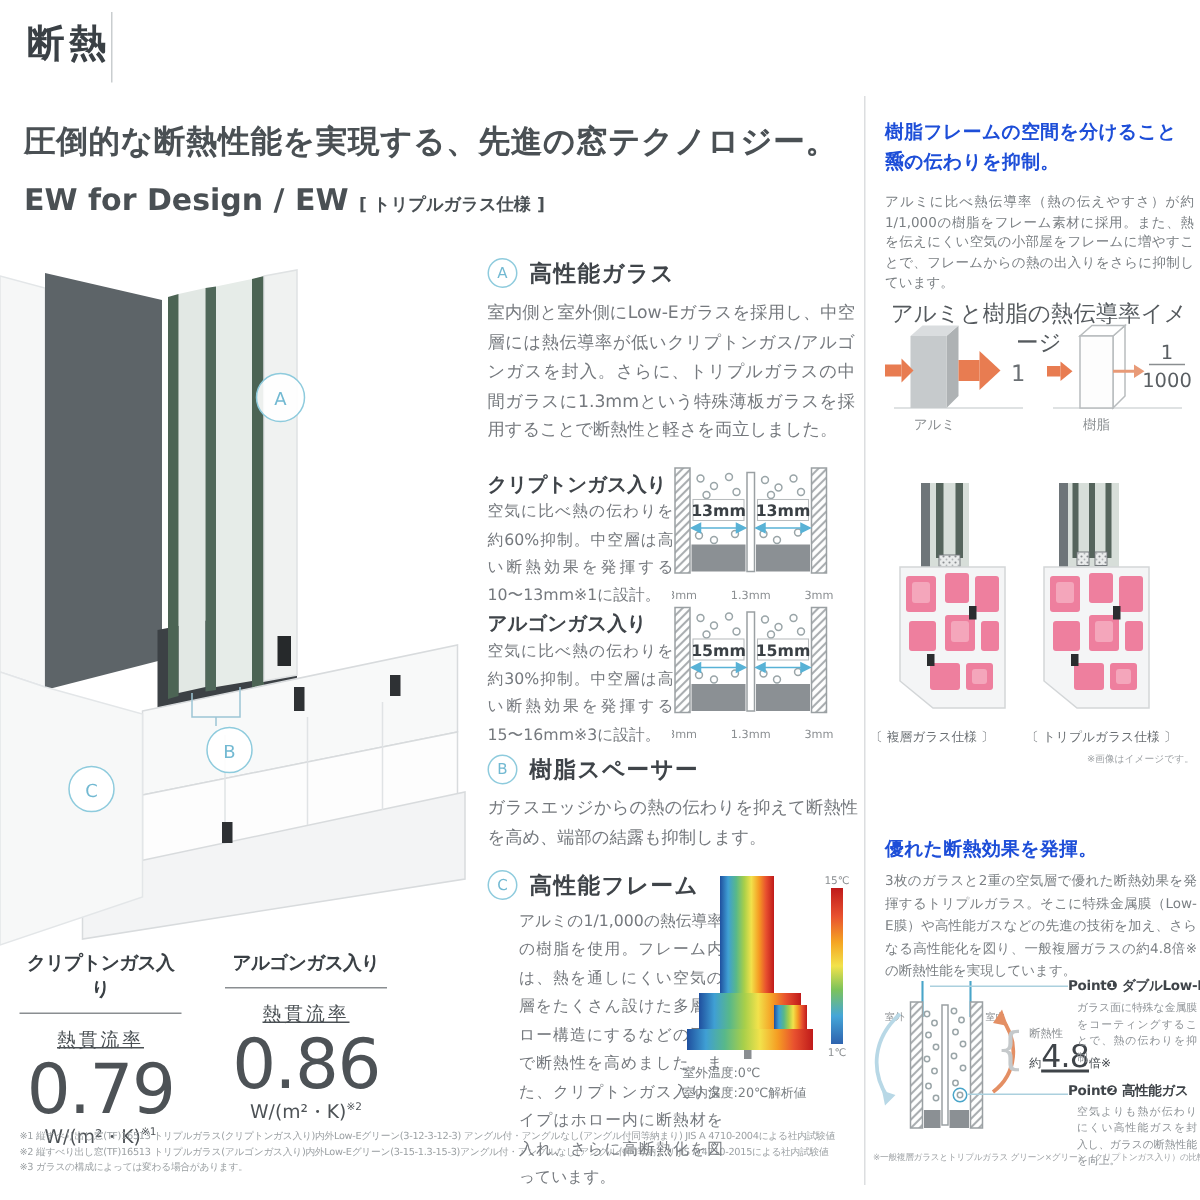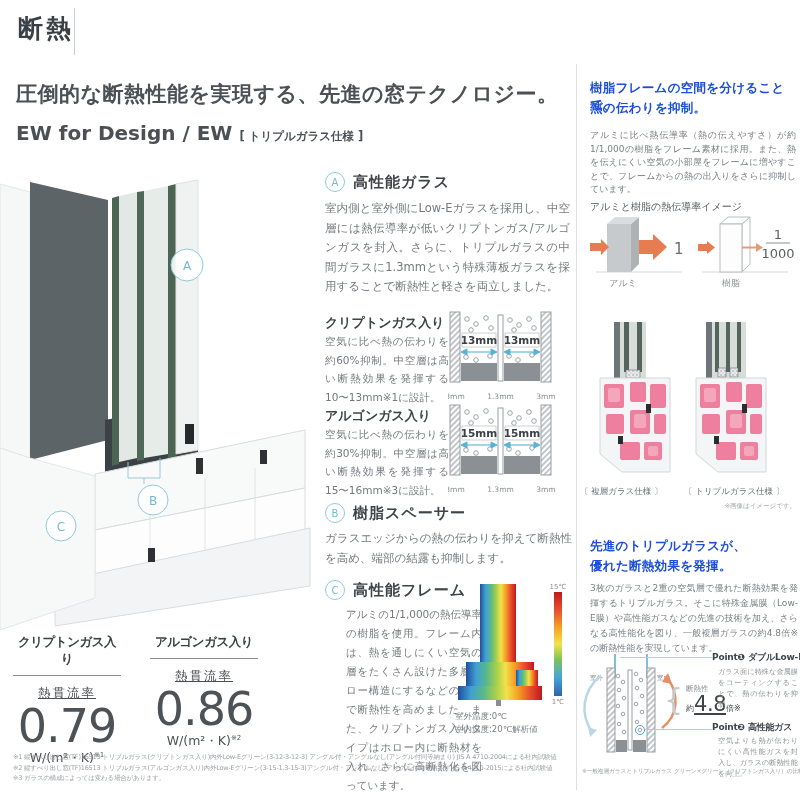--- a/index.html
+++ b/index.html
@@ -29,21 +29,21 @@
   .body{color:#75797e;text-align:justify;}
   .body-a{font-size:11.5px;line-height:19.5px;width:245px;}
   .body-b{font-size:11.5px;line-height:19.5px;width:247px;}
   .body-c{font-size:10.5px;line-height:19px;width:136px;margin-left:21px;}
   .sub-title{font-size:13px;font-weight:bold;color:#3f4449;}
   .sub-body{font-size:10.5px;line-height:18.5px;width:124px;color:#75797e;text-align:justify;}
   .thermal-cap{font-size:8.5px;color:#7a7f83;line-height:13px;}
   .r-head{font-size:12.5px;font-weight:bold;color:#1d4ed8;letter-spacing:0.3px;}
   .r-body{font-size:9px;line-height:13.5px;color:#7a7f83;text-align:justify;}
   .r-body2{font-size:9px;line-height:15px;color:#7a7f83;text-align:justify;}
-  .r-cap{font-size:10px;color:#555a5e;text-align:left;width:205px;}
+  .r-cap{font-size:15px;color:#555a5e;text-align:center;width:205px;}
   .img-label{font-size:8.5px;color:#6a6f73;text-align:left;}
   .small-note{font-size:6.5px;color:#a0a4a7;}
   .tiny-note{font-size:5.8px;color:#a0a4a7;white-space:nowrap;letter-spacing:-0.2px;}
   .connector{height:1px;background:#abd0de;}
   .point-title{font-size:9px;font-weight:bold;color:#3f4449;white-space:nowrap;letter-spacing:-0.2px;}
   .point-body{font-size:7.2px;line-height:11px;color:#8d9296;text-align:justify;}
   .perf{display:flex;align-items:center;}
   .perf-brace{font-size:30px;color:#c5c9cb;line-height:1;font-weight:normal;}
   .perf-col{display:flex;flex-direction:column;margin-left:3px;}
   .perf-label{font-size:7.5px;color:#8a8e91;}
@@ -399,21 +399,20 @@
       <rect x="52" y="124" width="10" height="10" rx="2"></rect>
     </g>
     <rect x="50" y="82" width="5" height="9" fill="#2a2d2f"></rect>
     <rect x="22" y="114" width="5" height="8" fill="#2a2d2f"></rect>
   </svg>
 
   <div class="abs img-label" style="left:580px;top:486px;width:110px">〔 複層ガラス仕様 〕</div>
   <div class="abs img-label" style="left:684px;top:486px;width:110px">〔 トリプルガラス仕様 〕</div>
   <div class="abs small-note" style="left:590px;top:502px;width:206px;text-align:right">※画像はイメージです。</div>
 
-  <div class="abs r-head" style="left:590px;top:538px">先進のトリプルガラスが、</div>
   <div class="abs r-head" style="left:590px;top:558px">優れた断熱効果を発揮。</div>
   <div class="abs r-body2" style="left:590px;top:581px;width:208px">3枚のガラスと2重の空気層で優れた断熱効果を発揮するトリプルガラス。そこに特殊金属膜（Low-E膜）や高性能ガスなどの先進の技術を加え、さらなる高性能化を図り、一般複層ガラスの約4.8倍※の断熱性能を実現しています。</div>
 
   <svg class="abs" style="left:580px;top:652px" width="105" height="112" viewBox="0 0 105 112">
     <defs>
       <pattern id="hatch3" width="4" height="4" patternUnits="userSpaceOnUse" patternTransform="rotate(45)">
         <rect width="4" height="4" fill="#ffffff"></rect>
           <line x1="2" y1="0" x2="2" y2="4" stroke="#a9adb0" stroke-width="1.4"></line>
       </pattern>
     </defs>

